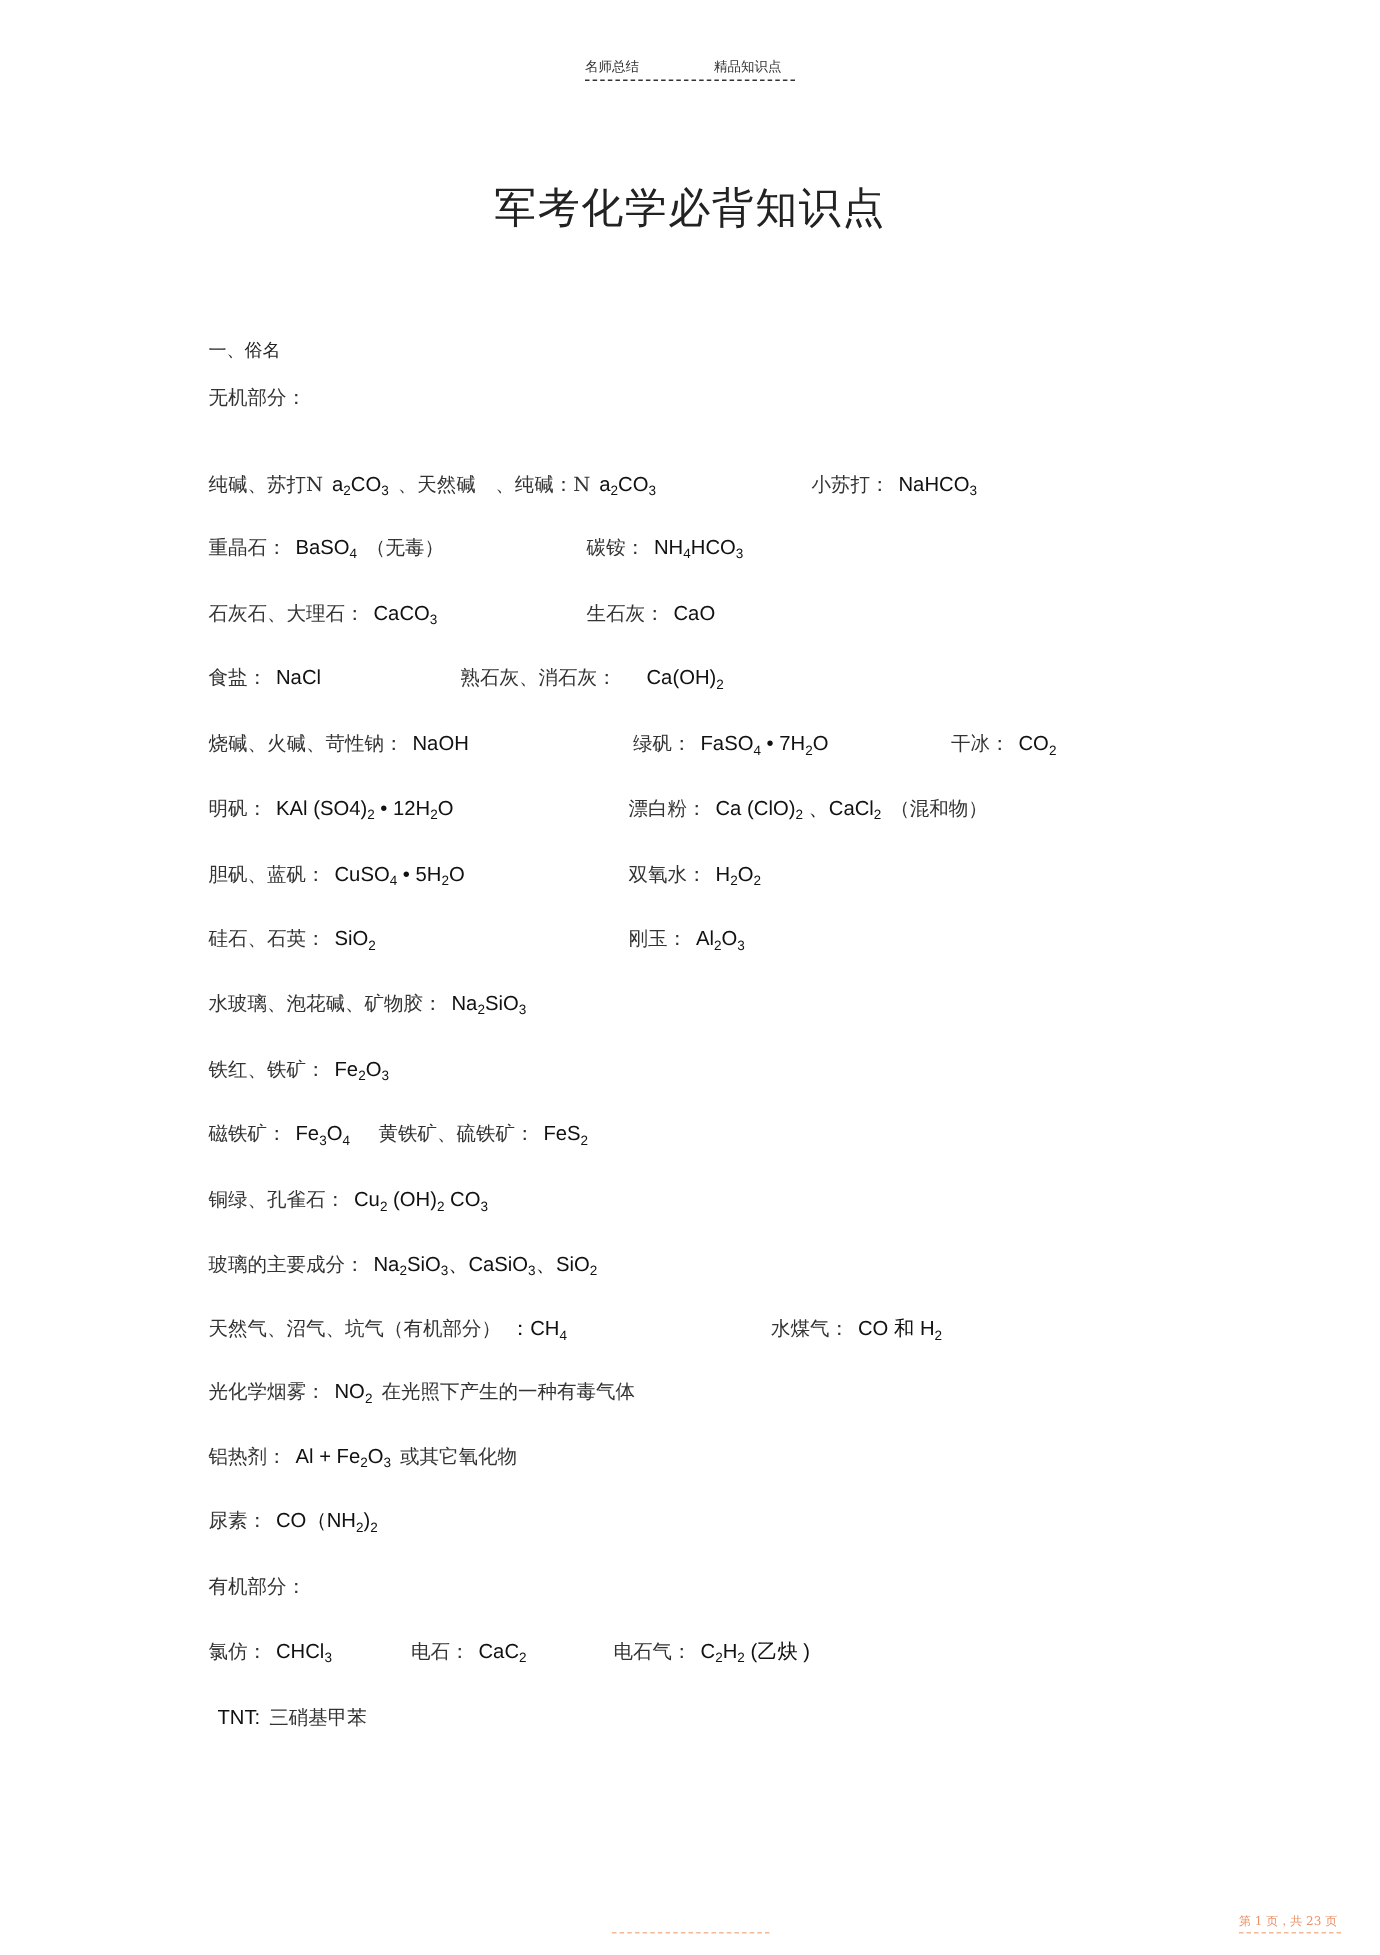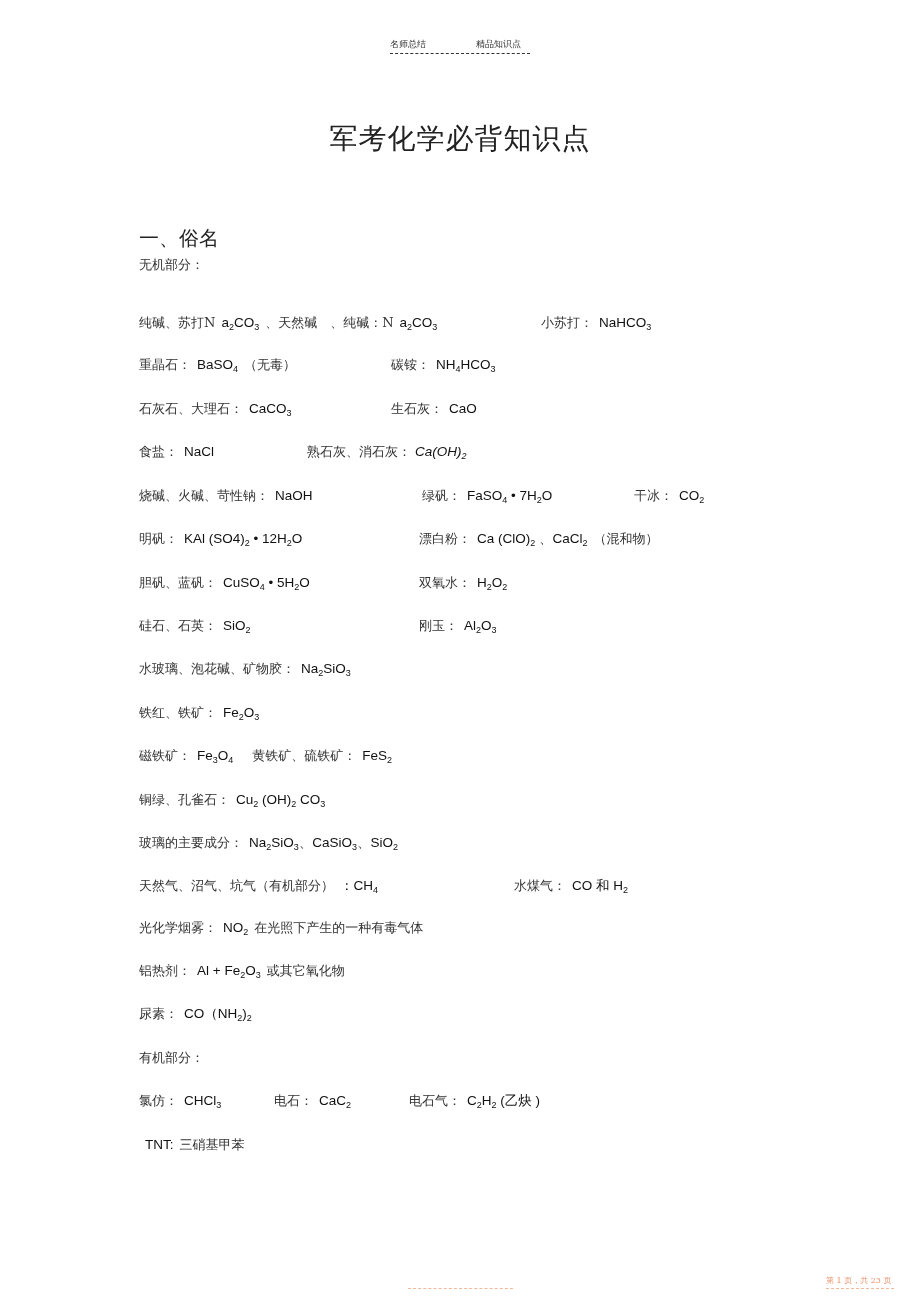--- a/index.html
+++ b/index.html
@@ -4,21 +4,21 @@
 <style>
   html, body { margin:0; padding:0; background:#ffffff; }
   body { width:920px; height:1303px; position:relative; overflow:hidden;
          font-family:"DejaVu Serif","Liberation Serif",serif; color:#222; }
   .hdr { position:absolute; top:38px; left:390px; width:140px; font-size:9px; color:#333; }
   .hdr .l { position:absolute; left:0; }
   .hdr .r { position:absolute; left:86px; }
   .hdr-rule { position:absolute; top:53px; left:390px; width:140px; border-top:1px dashed #333; }
   .title { position:absolute; top:120px; left:0; width:920px; text-align:center; font-size:28px;
            letter-spacing:1px; color:#222; font-family:"DejaVu Sans","Liberation Sans",sans-serif; font-weight:normal; }
-  .sec { position:absolute; left:139px; top:225px; font-size:20px; }
+  .sec { position:absolute; left:139px; top:225px; font-size:12px; }
   .line { position:absolute; left:139px; font-size:13px; white-space:nowrap; height:20px; }
   .seg { position:absolute; top:0; white-space:nowrap; }
   .cn { font-family:"DejaVu Serif","Liberation Serif",serif; font-size:13px; color:#333; }
   .f { font-family:"Liberation Sans","DejaVu Sans",sans-serif; font-size:13.5px; color:#111; }
   .f sub { font-size:9px; vertical-align:-3px; }
   .foot-l { position:absolute; top:1333px; left:408px; font-size:8px; color:#e9926a; }
   .foot-l-rule { position:absolute; top:1288px; left:408px; width:105px; border-top:1px dashed #f2b89a; }
   .foot-r { position:absolute; top:1275px; left:826px; font-size:8px; color:#e9926a; }
   .foot-r-rule { position:absolute; top:1288px; left:826px; width:68px; border-top:1px dashed #f2b89a; }
 </style>
@@ -47,21 +47,21 @@
     <div class="line" style="top: 356px;">
       <span class="seg" style="left: 0px;"><span class="cn">重晶石：</span><span class="f" style="margin: 0px 6px;">BaSO<sub>4</sub></span><span class="cn">（无毒）</span></span>
       <span class="seg" style="left: 252px;"><span class="cn">碳铵：</span><span class="f" style="margin: 0px 6px;">NH<sub>4</sub>HCO<sub>3</sub></span></span>
     </div>
     <div class="line" style="top: 400px;">
       <span class="seg" style="left: 0px;"><span class="cn">石灰石、大理石：</span><span class="f" style="margin: 0px 6px;">CaCO<sub>3</sub></span></span>
       <span class="seg" style="left: 252px;"><span class="cn">生石灰：</span><span class="f" style="margin: 0px 6px;">CaO</span></span>
     </div>
     <div class="line" style="top: 443px;">
       <span class="seg" style="left: 0px;"><span class="cn">食盐：</span><span class="f" style="margin: 0px 6px;">NaCl</span></span>
-      <span class="seg" style="left: 168px;"><span class="cn">熟石灰、消石灰：</span><span class="f" style="margin: 0px 4px; font-style: italic;">Ca(OH)<sub>2</sub></span></span>
+      <span class="seg" style="left: 168px;"><span class="cn">熟石灰、消石灰：</span><span class="f" style="margin: 0px 20px;">Ca(OH)<sub>2</sub></span></span>
     </div>
     <div class="line" style="top: 487px;">
       <span class="seg" style="left: 0px;"><span class="cn">烧碱、火碱、苛性钠：</span><span class="f" style="margin: 0px 6px;">NaOH</span></span>
       <span class="seg" style="left: 283px;"><span class="cn">绿矾：</span><span class="f" style="margin: 0px 6px;">FaSO<sub>4</sub> • 7H<sub>2</sub>O</span></span>
       <span class="seg" style="left: 495px;"><span class="cn">干冰：</span><span class="f" style="margin: 0px 6px;">CO<sub>2</sub></span></span>
     </div>
     <div class="line" style="top: 530px;">
       <span class="seg" style="left: 0px;"><span class="cn">明矾：</span><span class="f" style="margin: 0px 6px;">KAl (SO4)<sub>2</sub> • 12H<sub>2</sub>O</span></span>
       <span class="seg" style="left: 280px;"><span class="cn">漂白粉：</span><span class="f" style="margin: 0px 6px; text-align: center;">Ca (ClO)<sub>2</sub> 、CaCl<sub>2</sub></span><span class="cn">（混和物）</span></span>
     </div>

